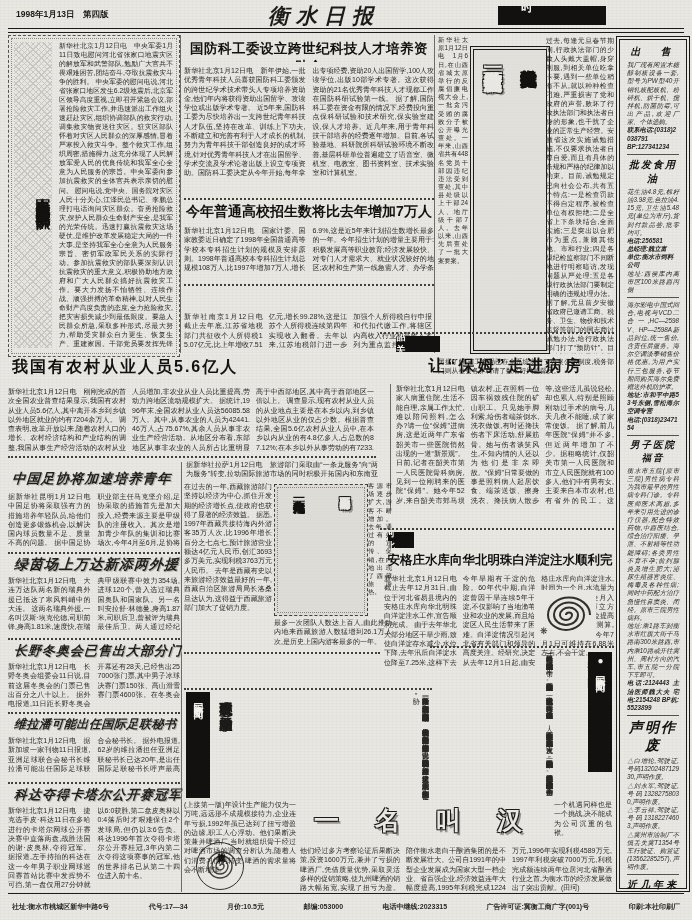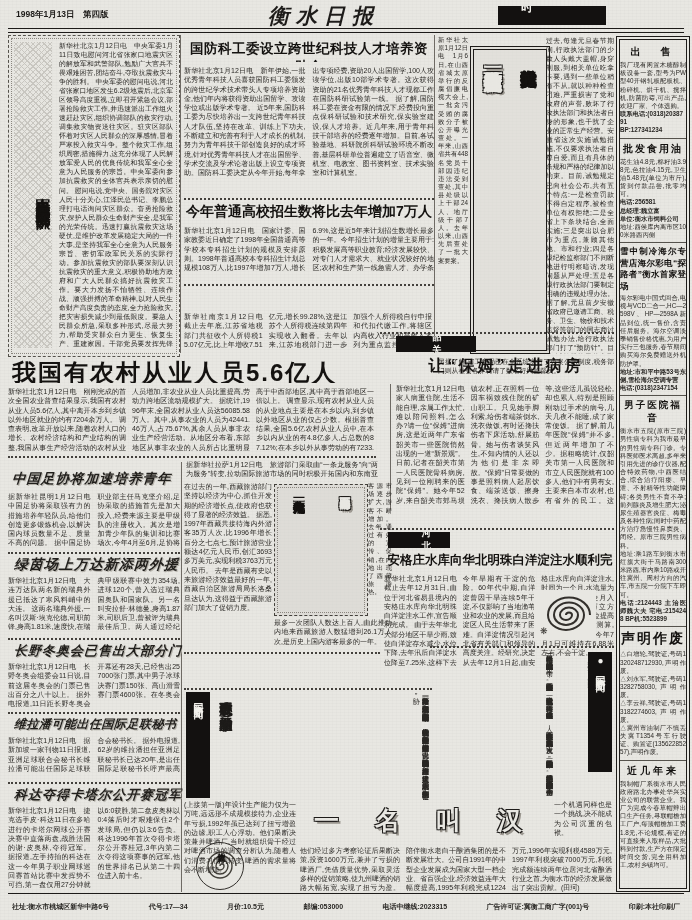--- a/index.html
+++ b/index.html
@@ -25,21 +25,21 @@
     text-shadow:1px 1px 0 #b5b2aa;}
   .blackbox{background:#131110;color:#f2f1ec;display:flex;align-items:center;justify-content:center;}
   .dotsep{border-top:2px dotted #43403c;height:0;}
   .vrule{border-left:1px solid #6e6a64;width:0;}
   .hatch{background-image:
     repeating-linear-gradient(45deg,#c8c6c0 0 1px,transparent 1px 4px),
     repeating-linear-gradient(-45deg,#c8c6c0 0 1px,transparent 1px 4px);}
   .boxdash{border:1px dashed #55524c;outline:1px dotted #8a867f;outline-offset:-4px;}
   .dbl{border:4px double #1d1b19;}
   .kicker{background:#131110;color:#f1f0eb;font-weight:900;font-size:9.5px;
-    display:flex;align-items:center;justify-content:center;letter-spacing:6px;padding-left:36px;}
+    display:flex;align-items:center;justify-content:center;letter-spacing:6px;}
   .adhead{font-weight:900;font-size:10px;text-align:center;letter-spacing:5px;color:#141210;margin:2px 0;}
   .adrule{border-top:1px solid #55524c;margin:3px 0;}
   .ft{font-size:7px;font-weight:bold;color:#2a2825;white-space:nowrap;}
   .stamp{border:1.6px solid #33302c;border-radius:50%;display:flex;align-items:center;justify-content:center;position:relative;background:rgba(232,231,226,.6);}
 </style>
 </head>
 <body>
 
 <div class="paper">
 
@@ -60,21 +60,21 @@
   <div class="abs h900" style="left:185px;top:40px;width:248px;height:22px;font-size:13.5px;text-align:center;letter-spacing:0.5px;">国防科工委设立跨世纪科技人才培养资助金</div>
   <div class="abs bt cols2" style="left:184px;top:66px;width:250px;height:128px;">新华社北京1月12日电　新年伊始,一批优秀青年科技人员喜获国防科工委颁发的跨世纪学术技术带头人专项培养资助金,他们年内将获得资助出国留学、攻读学位或出版学术专著。 近5年来,国防科工委为尽快培养出一支跨世纪青年科技人才队伍,坚持在改革、训练上下功夫,不断建立和完善有利于人才成长的机制,努力为青年科技干部创造良好的成才环境,针对优秀青年科技人才在出国留学、学术交流及学术论著出版上设立专项资助。国防科工委决定从今年开始,每年拿出专项经费,资助20人出国留学,100人攻读学位,出版10部学术专著。这次获得资助的21名优秀青年科技人才现都工作在国防科研试验第一线。 据了解,国防科工委在资金有限的情况下,经费投向重点保科研试验和技术研究,保实验室建设,保人才培养。近几年来,用于青年科技干部培养的经费逐年增加。目前,各试验基地、科研院所科研试验环境不断改善,基层科研单位普遍建立了语音室、微机室、电教室、图书资料室、技术实验室和计算机室。</div>
 
   <div class="abs dotsep" style="left:184px;top:198px;width:250px;"></div>
   <div class="abs h900" style="left:185px;top:203px;width:248px;height:20px;font-size:14px;text-align:center;">今年普通高校招生数将比去年增加7万人</div>
   <div class="abs bt cols2" style="left:184px;top:226px;width:250px;height:55px;">新华社北京1月12日电　国家计委、国家教委近日确定了1998年全国普通高等学校本专科招生计划的规模及安排原则。1998年普通高校本专科招生计划总规模108万人,比1997年增加7万人,增长6.9%,这是近5年来计划招生数增长最多的一年。今年招生计划的增量主要用于:积极发展高等职业教育;经济发展较快、对专门人才需求大、就业状况较好的地区;农村和生产第一线急需人才、办学条件明显改善的学校。另据介绍,1997年全国普通高校实际招生基本上完成了国家年初下达的计划。</div>
 
   <div class="abs dotsep" style="left:184px;top:284px;width:250px;"></div>
   <div class="abs bt cols3" style="left:184px;top:312px;width:248px;height:42px;">新华社南京1月12日电　截止去年底,江苏省地税部门共征收个人所得税15.07亿元,比上年增收7.51亿元,增长99.28%,这是江苏个人所得税连续第四年实现收入翻番。去年以来,江苏地税部门进一步加强个人所得税自行申报和代扣代缴工作,将辖区内高收入行业和高收入者列为重点监控对象,有效堵塞了税源漏洞,加大了稽查力度。无锡、南通等地还建立了外籍人员个人所得税计算机管理网络,取得较好效果。</div>
 
-  <div class="abs h900" style="left:12px;top:357px;width:362px;height:26px;font-size:24px;letter-spacing:2px;">我国有农村从业人员5.6亿人</div>
+  <div class="abs h900" style="left:12px;top:357px;width:362px;height:26px;font-size:16px;letter-spacing:2px;">我国有农村从业人员5.6亿人</div>
   <div class="abs bt cols3" style="left:8px;top:387px;width:366px;height:66px;">新华社北京1月12日电　刚刚完成的首次全国农业普查结果显示,我国有农村从业人员5.6亿人,其中离开本乡到乡镇以外地区就业的约有7204余万人。 调查表明,改革开放以来,随着农村人口的增长、农村经济结构和产业结构的调整,我国从事生产经营活动的农村从业人员增加,非农业从业人员比重提高,劳动力跨地区流动规模扩大。 据统计,1996年末,全国农村从业人员达56085.58万人。其中,从事农业的人员为42441.46万人,占75.67%,其余人员从事非农业生产经营活动。从地区分布看,东部地区从事非农业的人员所占比重明显高于中西部地区,其中高于西部地区一倍以上。 调查显示,现有农村从业人员的从业地点主要是在本乡以内,到乡镇以外地区从业的仅占少数。根据普查结果,全国5.6亿农村从业人员中,在本乡以内从业的有4.8亿多人,占总数的87.12%;在本乡以外从事劳动的有7233.6万人,占12.88%。其中在本省以外从事劳动的有2735万多人,在本省内县外从事劳动的有3123万多人。东部地区农村从业人员的乡外就业比例明显高于中西部地区。</div>
   <div class="abs dotsep" style="left:8px;top:456px;width:368px;"></div>
 
   <div class="abs bt6" style="left:438px;top:36px;width:30px;height:318px;">新华社太原1月12日电　1月6日,在山西省城太原举行的反腐倡廉电视大会上,一批贪污受贿的腐败分子被公开曝光查处。一年来,山西省共有448名党员干部因违纪违法受到查处,其中县处级以上干部24人、地厅级干部7人。去年以来,山西先后查处了一批大案要案。</div>
   <div class="abs dbl" style="left:470px;top:46px;width:72px;height:300px;display:flex;flex-direction:row;justify-content:space-around;align-items:center;background:rgba(220,218,212,.5);">
     <span class="v hollow" style="font-size:19px;height:286px;">山西一批腐败分子被查处</span>
     <span class="v h900" style="font-size:16.5px;height:286px;">安徽对行政执法者实施诫勉</span>
   </div>
   <div class="abs bt" style="left:546px;top:36px;width:68px;height:318px;font-size:6.8px;">过去,每逢元旦春节期间,行政执法部门的少数人头戴大盖帽,身穿制服,到相关单位吃拿卡要,遇到一些单位稍有不从,就以种种检查刁难,严重损害了党和政府的声誉,败坏了行政执法部门和执法者自身的形象,也干扰了企业的正常生产经营。安徽省这次实施诫勉措施,不仅要求执法者自尊自爱,而且有具体的条规和严格的纪律加以约束。目前,诫勉规定已向社会公布,共有五个特点:一是检查罚款不得自定程序,被检查单位有权拒绝;二是全省上下条块结合,全面实施;三是突出以合肥市为重点,兼顾其他地、市和行业;四是各级纪检监察部门不间断地进行明察暗访,发现问题从严处理;五是各级行政执法部门要制定明确的违规处理办法。据了解,元旦前夕安徽省政府已邀请工商、税务、卫生、物价和技术监督等部门的同志商讨诫勉办法,给行政执法部门打了“预防针”。目前,诫勉措施已落实到执法人员。</div>
   <div class="abs bt" style="left:438px;top:357px;width:176px;height:22px;font-size:6.8px;">另据了解,省工商局已在全系统实行了办案公示制度,税务部门则从社会各界聘请了数名行风监督员。</div>
@@ -151,36 +151,35 @@
   </div>
   <div class="abs blackbox" style="left:588px;top:652px;width:24px;height:120px;">
     <span class="v" style="font-size:10px;font-weight:900;color:#f2f1ec;letter-spacing:2px;height:114px;">●国际新闻●</span>
   </div>
 
   <div class="abs bt" style="left:184px;top:800px;width:112px;height:104px;">(上接第一版)年设计生产能力仅为一万吨,远远形不成规模接待力,企业连年亏损,1992年虽已达到了扭亏增盈的边缘,职工人心浮动。他们果断决策兼并啤酒厂,当时就组织骨干经过对啤酒市场的调查分析认为,随着人们消费习惯的转变,啤酒的需求量将会不断增加。</div>
   <div class="abs hollow" style="left:300px;top:804px;width:250px;height:36px;font-size:25px;letter-spacing:36px;text-indent:14px;white-space:nowrap;">一名叫汉斯</div>
   <div class="abs bt" style="left:554px;top:800px;width:58px;height:42px;">一个机遇同样也是一个挑战,决不能成为公司沉重的包袱。</div>
   <div class="abs bt cols3" style="left:300px;top:846px;width:312px;height:58px;">他们经过多方考察论证后果断决策,投资1600万元,兼并了亏损的啤酒厂,凭借质量优势,采取灵活多样的促销策略,使九州啤酒的销路大幅拓宽,实现了扭亏为盈。 陪伴衡水老白干酿酒集团的是不断发展壮大。公司自1991年的中型企业发展成为国家大型一档企业、省百强企业,经济效益连年大幅度提高,1995年利税完成1224万元,1996年实现利税4589万元,1997年利税突破7000万元,利税完成额连续两年位居河北省酿酒行业之首,为衡水市的经济发展做出了突出贡献。(田珂)</div>
 
-  <div class="abs" style="left:616px;top:36px;width:74px;height:856px;border:1px solid #1d1b19;box-shadow:inset 0 0 0 2px #e8e7e2, inset 0 0 0 3px #1d1b19;padding:6px 3px;box-sizing:border-box;">
+  <div class="abs" style="left:616px;top:36px;width:74px;height:856px;border:1px solid #1d1b19;box-shadow:inset 0 0 0 2px #e8e7e2, inset 0 0 0 3px #1d1b19;padding:6px 10px;box-sizing:border-box;font-style:italic;">
     <div class="adhead">出　售</div>
     <div class="bt6">我厂现有闲置木糖醇制板设备一套,型号为PW型40开钢轧板配板机、粉碎机、烘干机、搅拌机,防菌防霉,可出产品,欢迎厂家、个体选购。</div>
     <div class="bt6" style="font-weight:bold;text-align:left;">联系电话:(0318)2038791</div>
     <div class="bt6" style="font-weight:bold;text-align:left;">BP:127341234</div>
 
     <div class="adrule"></div>
     <div class="adhead" style="letter-spacing:2px;">批发食用油</div>
     <div class="bt6">花生油4.8元,棉籽油3.98元,色拉油4.15元,卫生油5.48元(单位为市斤),货到付款品尝,批零均可。</div>
     <div class="bt6" style="font-weight:bold;text-align:left;">电话:256581</div>
     <div class="bt6" style="font-weight:bold;text-align:left;">总经理:魏立富</div>
     <div class="bt6" style="font-weight:bold;text-align:left;">单位:衡水市饲料公司</div>
     <div class="bt6">地址:西侯库内离市区100米路西丙侧</div>
 
     <div class="adrule"></div>
-    <div style="font-weight:900;font-size:8.5px;line-height:1.35;text-align:justify;word-break:break-all;color:#141210;">雪中制冷海尔专营店海尔彩电“探路者”衡水首家登场</div>
     <div class="bt6" style="margin-top:2px;">海尔彩电中国式回合,电视与VCD二合一,HC—2598V、HP—2598A新品到位,统一售价,含责任后服务。海尔空调淡季销售价格优惠,为用户实行三包服务,春节期间购买海尔免费赠送外机防护罩。</div>
     <div class="bt6" style="font-weight:bold;">地址:市和平中路53号东侧,雪松海尔空调专营</div>
     <div class="bt6" style="font-weight:bold;text-align:left;">电话:(0318)2347154</div>
 
     <div class="adrule"></div>
     <div class="adhead" style="letter-spacing:2px;font-size:9.5px;">男子医院福音</div>
     <div class="bt6">衡水市五院(原市三院)男性病专科为我市最早的男性病专科门诊。专科医师医术高超,多年来引用先进的诊疗仪器,配合特效药物,中西医结合,综合治疗阳痿、早泄、不射精等性功能障碍;各类男性不育不孕;前列腺炎及增生肥大;泌尿生殖器官炎症、梅毒及各种性病;同时中药配方治疗急慢性鼻窦炎、闭经。原市三院男性病科。</div>
     <div class="bt6">地址:乘1路车到衡水市红旗大街干马路南300米路西,市内乘10路或开往冀州、周村方向的汽车,市五院一分院下车即可。</div>
     <div class="bt6" style="font-weight:bold;">电话:2124443 主治医师魏大夫 宅电:2154248 BP机:5523899</div>
 

